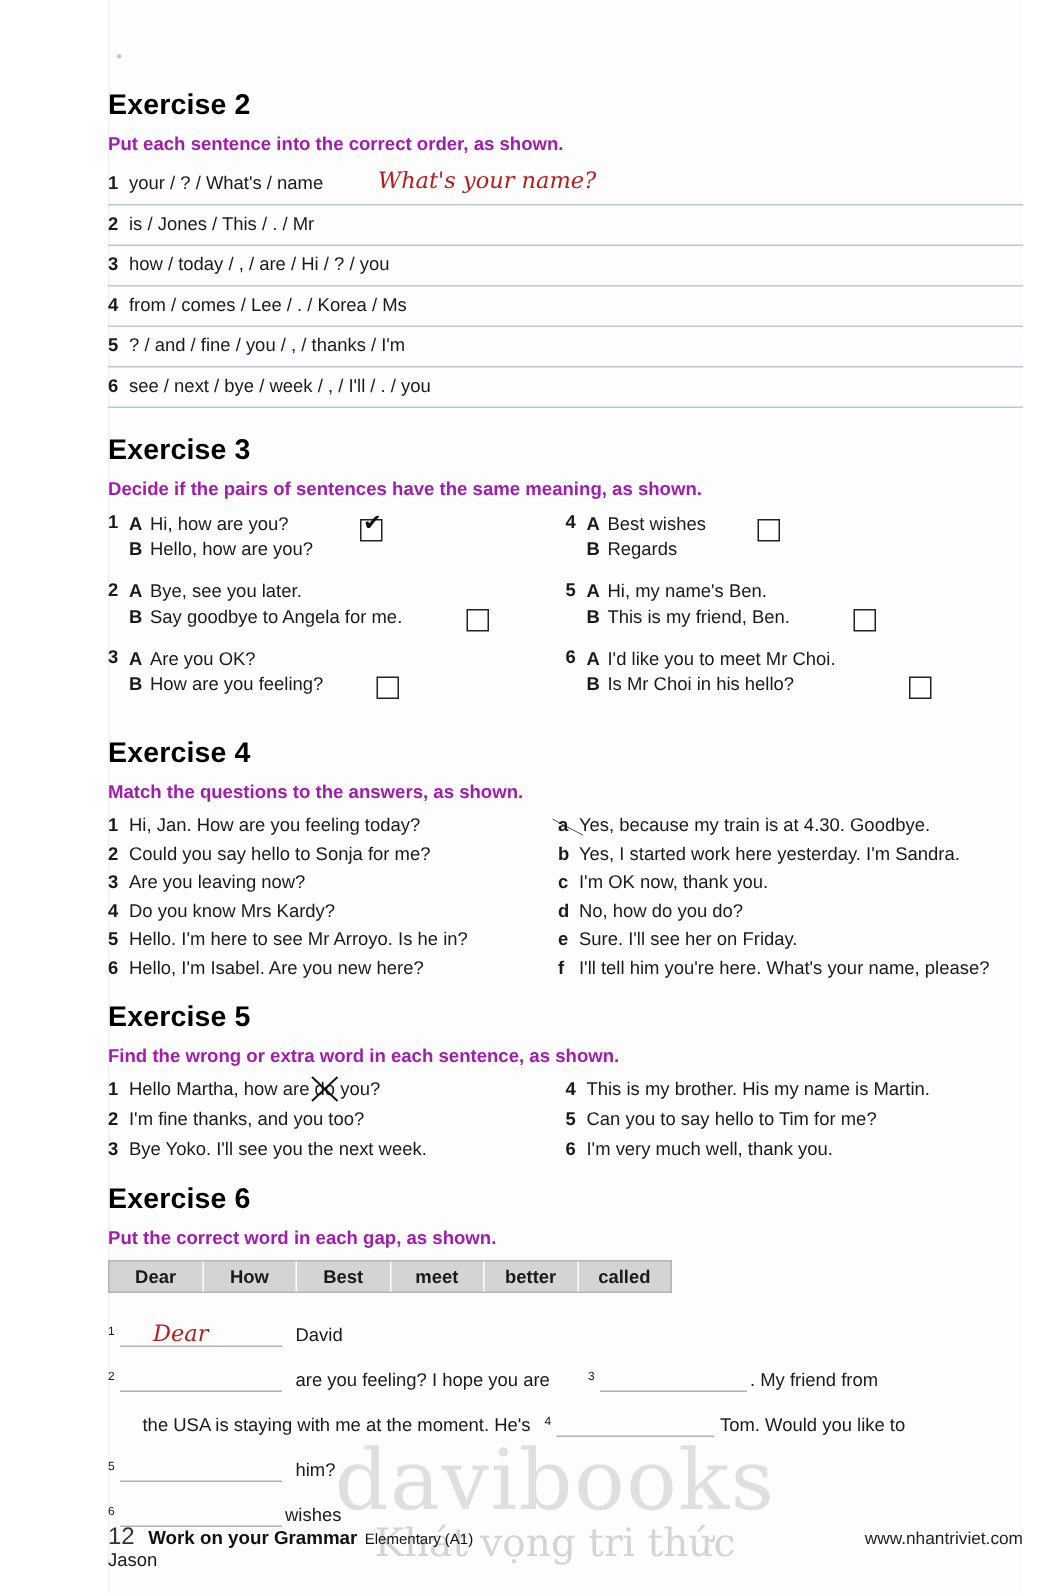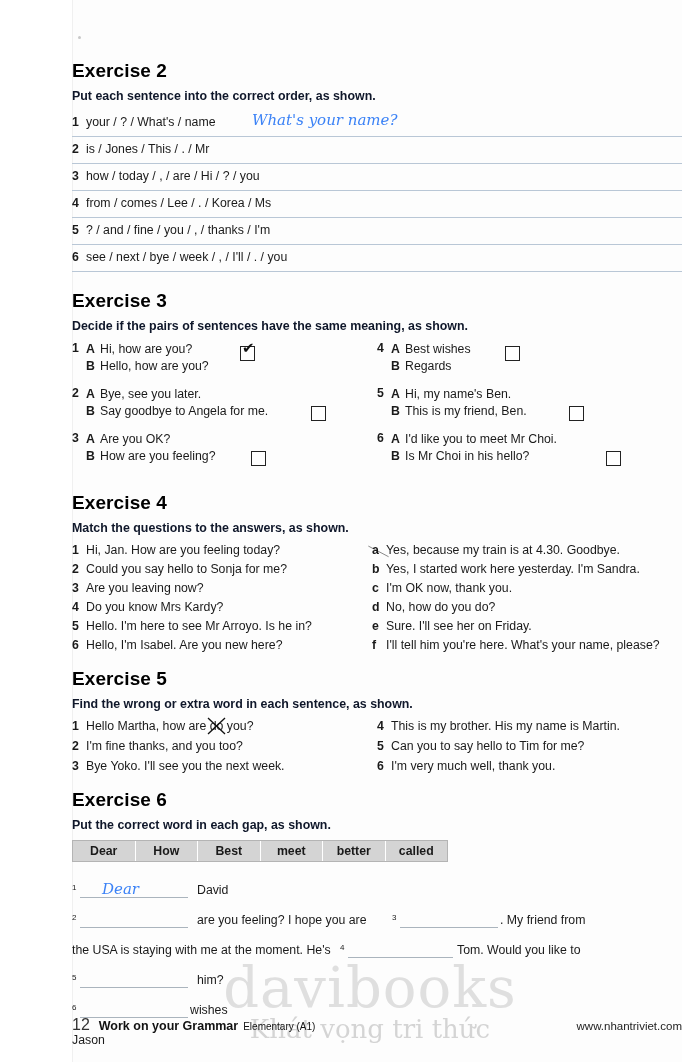--- a/index.html
+++ b/index.html
@@ -43,21 +43,21 @@
   .ex-title {
     font-size: 19px;
     font-weight: bold;
     color: #000;
     margin: 0 0 7px 0;
     letter-spacing: .1px;
   }
   .ex-instr {
     font-size: 12.4px;
     font-weight: bold;
-    color: #0f172a;
+    color: #a21caf;
     margin: 0 0 8px 0;
   }
   .block {
     margin-bottom: 16px;
   }
   
   .ruled-item {
     position: relative;
     height: 25px;
     border-bottom: 1px solid #b9c7d6;
@@ -71,21 +71,21 @@
   }
   .ruled-item .prompt {
     position: absolute;
     left: 14px; top: 4px;
     font-size: 12.3px;
   }
   .handwrite {
     font-family: "DejaVu Serif", serif;
     font-style: italic;
     font-size: 15px;
-    color: #3b82f6;
+    color: #b91c1c;
   }
   .ruled-item .answer {
     position: absolute;
     left: 180px; top: 0px;
   }
   
   .two-col {
     display: flex;
     gap: 0px;
   }
@@ -492,21 +492,21 @@
 
       <div class="gapline" style="height:30px;">
         <span class="sup" style="position:absolute;left:0;top:3px;">2</span>
         <span class="gap-underline" style="left:8px; top:0px; width:108px;"></span>
         <span class="gaptext" style="left:125px;">are you feeling? I hope you are</span>
         <span class="sup" style="position:absolute;left:320px;top:3px;">3</span>
         <span class="gap-underline" style="left:328px; top:0px; width:98px;"></span>
         <span class="gaptext" style="left:428px;">. My friend from</span>
       </div>
 
-      <div class="gapline" style="height:30px;">
+      <div class="gapline" style="height:30px;margin-left:23px;">
         <span class="gaptext" style="left:0px;">the USA is staying with me at the moment. He's</span>
         <span class="sup" style="position:absolute;left:268px;top:3px;">4</span>
         <span class="gap-underline" style="left:276px; top:0px; width:105px;"></span>
         <span class="gaptext" style="left:385px;">Tom. Would you like to</span>
       </div>
 
       <div class="gapline" style="height:30px;">
         <span class="sup" style="position:absolute;left:0;top:3px;">5</span>
         <span class="gap-underline" style="left:8px; top:0px; width:108px;"></span>
         <span class="gaptext" style="left:125px;">him?</span>

